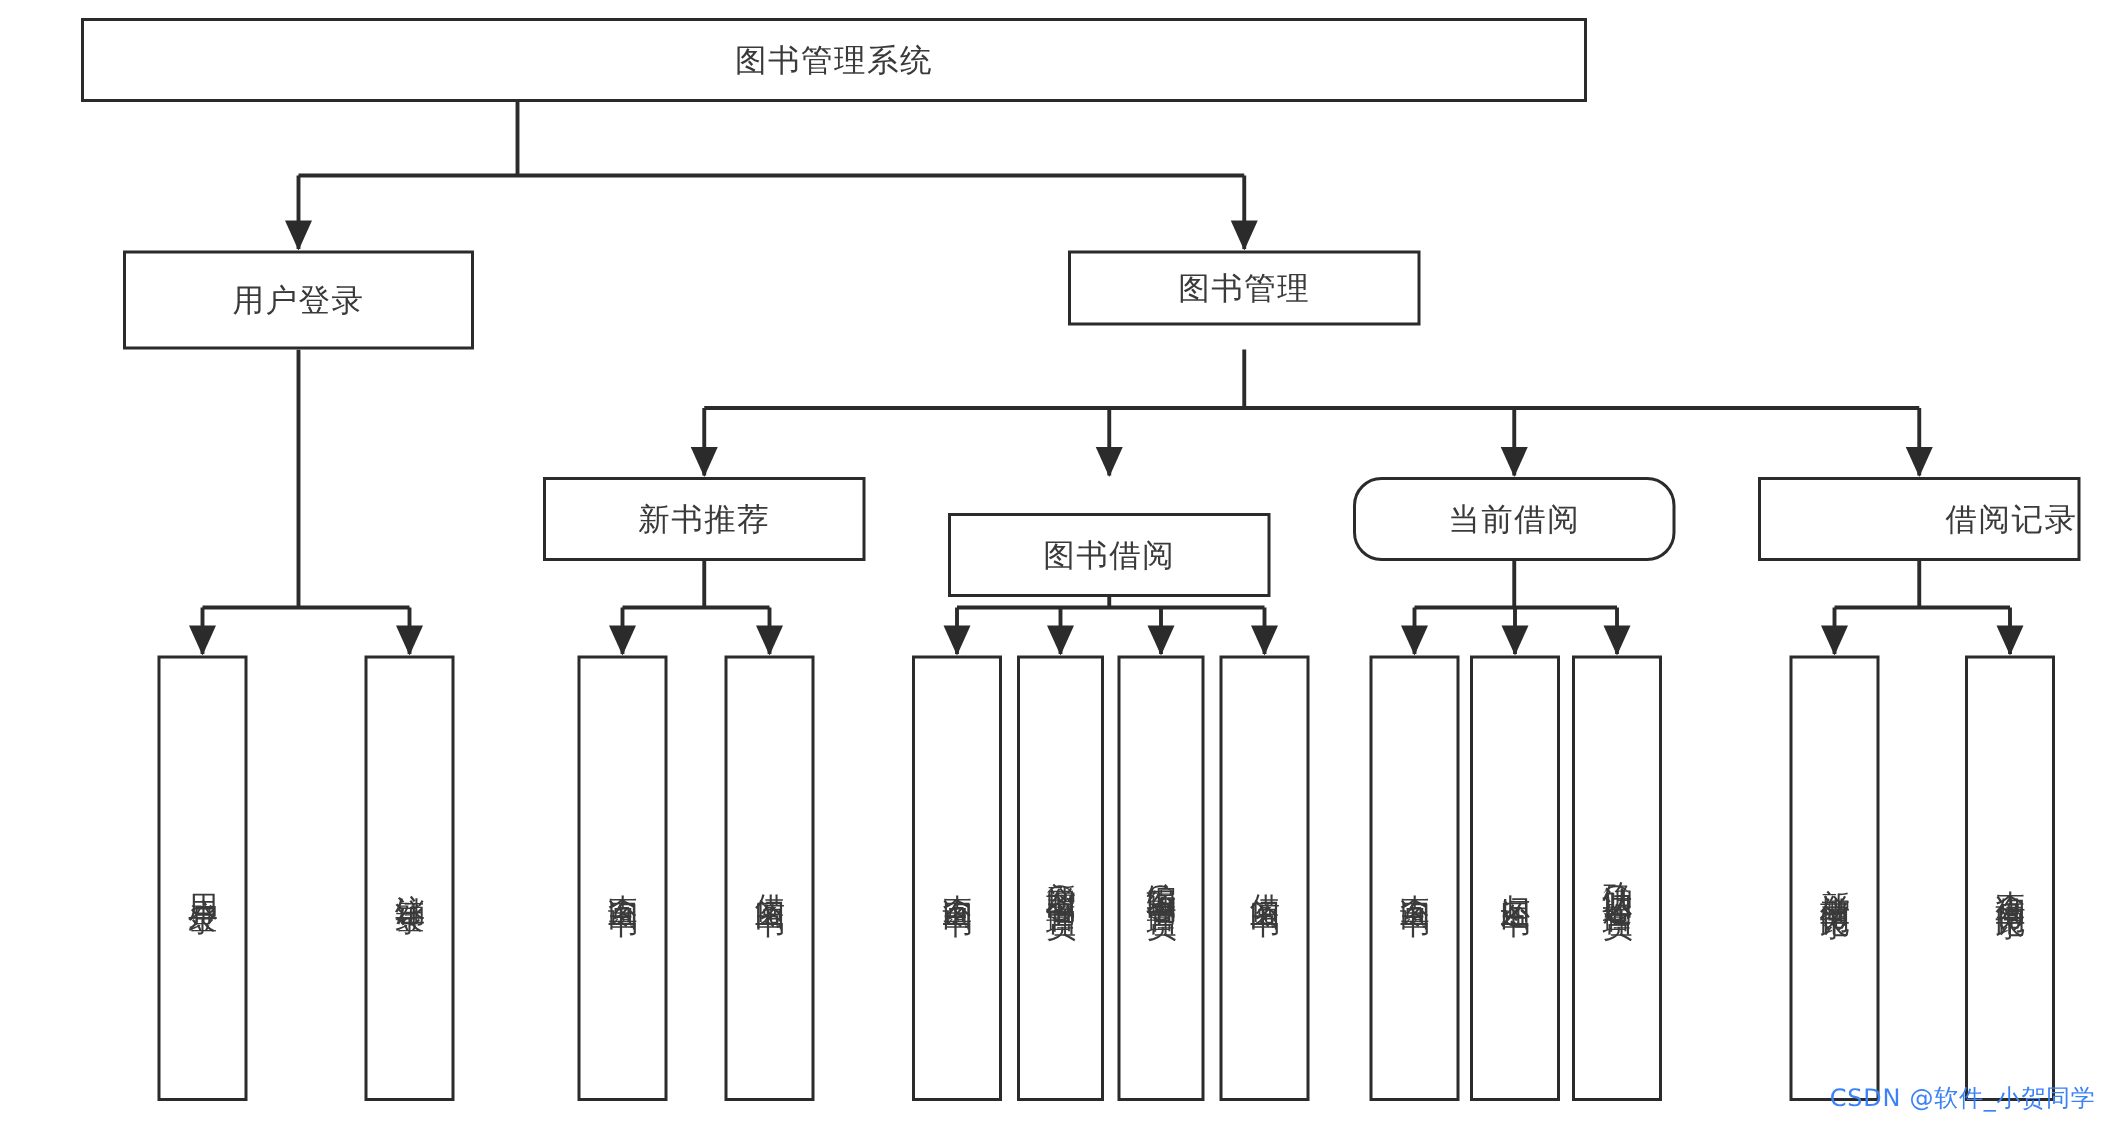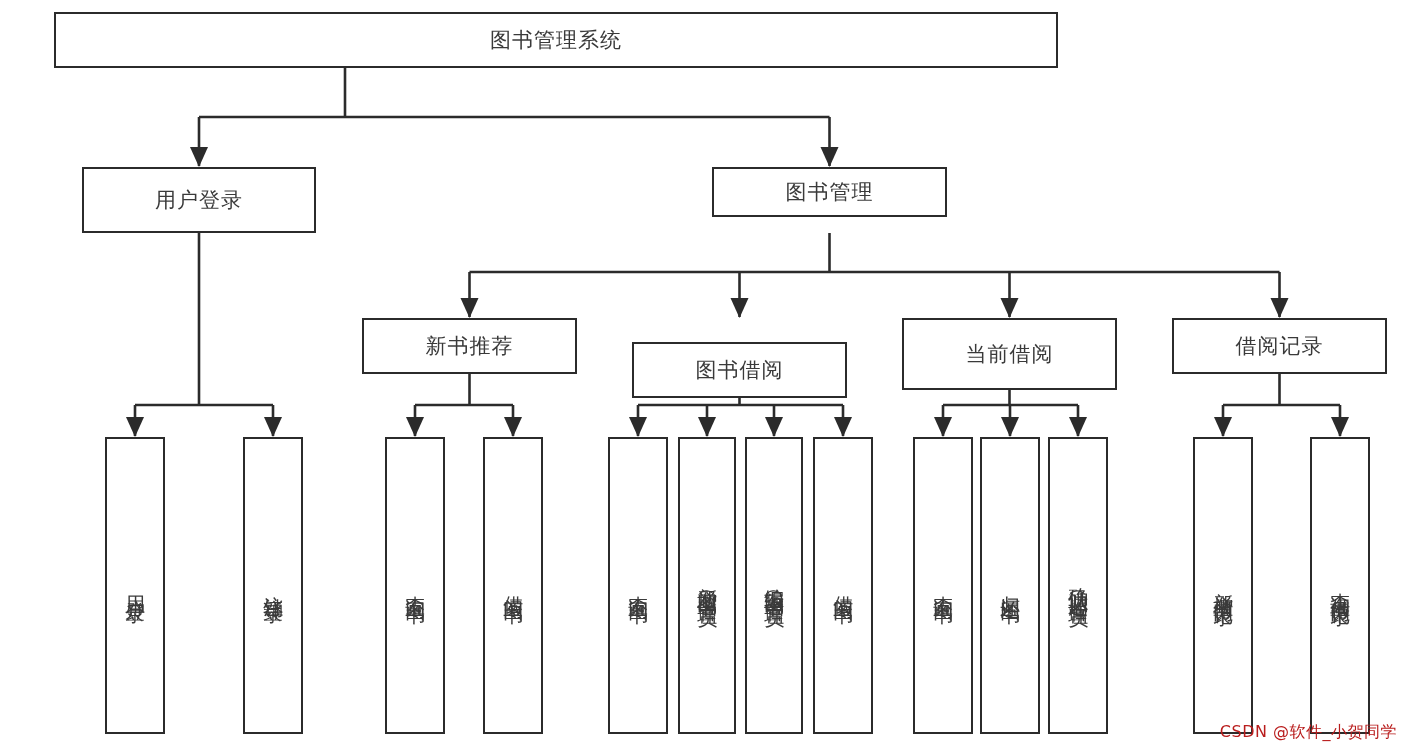--- a/index.html
+++ b/index.html
@@ -9,21 +9,21 @@
   svg{position:absolute;left:0;top:0;}
   .conn{stroke:#2b2b2b;stroke-width:2.6;fill:none;}
   .arrow{fill:#2b2b2b;}
   .node-box{position:absolute;background:#ffffff;border:2.4px solid #2b2b2b;
             box-sizing:border-box;display:flex;align-items:center;
             justify-content:center;}
   .node-label{color:#3a3a3a;font-size:21px;line-height:1.08;letter-spacing:1px;
               white-space:nowrap;}
   .vert .node-label{writing-mode:vertical-rl;text-orientation:upright;
                     font-size:20px;letter-spacing:3px;}
-  .watermark{position:absolute;right:8px;bottom:4px;color:#b91c1c;
+  .watermark{position:absolute;right:8px;bottom:4px;color:#3b82f6;
              font-size:16px;letter-spacing:.5px;white-space:nowrap;}
 </style>
 </head>
 <body>
 
 <div id="chart-root">
   <svg id="connectors" width="1405" height="747">
       <path d="M 345 68 L 345 117" class="conn"></path>
       <path d="M 199 117 L 829.5 117" class="conn"></path>
       <path d="M 199 117 L 199 166" class="conn"></path>
@@ -86,24 +86,24 @@
       </div>
       <div class="node-box" style="left: 712px; top: 167px; width: 235px; height: 50px;">
         <span class="node-label">图书管理</span>
       </div>
       <div class="node-box" style="left: 362px; top: 318px; width: 215px; height: 56px;">
         <span class="node-label">新书推荐</span>
       </div>
       <div class="node-box" style="left: 632px; top: 318px; width: 215px; height: 56px; margin-top: 24px;">
         <span class="node-label">图书借阅</span>
       </div>
-      <div class="node-box" style="left: 902px; top: 318px; width: 215px; height: 72px;">
+      <div class="node-box" style="left: 902px; top: 318px; width: 215px; height: 56px; border-radius: 19px;">
         <span class="node-label">当前借阅</span>
       </div>
-      <div class="node-box" style="left: 1172px; top: 318px; width: 215px; height: 56px;">
+      <div class="node-box" style="left: 1172px; top: 318px; width: 215px; height: 56px; justify-content: flex-end;">
         <span class="node-label">借阅记录</span>
       </div>
       <div class="node-box vert" style="left: 105px; top: 437px; width: 60px; height: 297px;">
         <span class="node-label">用户登录</span>
       </div>
       <div class="node-box vert" style="left: 243px; top: 437px; width: 60px; height: 297px;">
         <span class="node-label">注销登录</span>
       </div>
       <div class="node-box vert" style="left: 385px; top: 437px; width: 60px; height: 297px;">
         <span class="node-label">查询图书</span>

